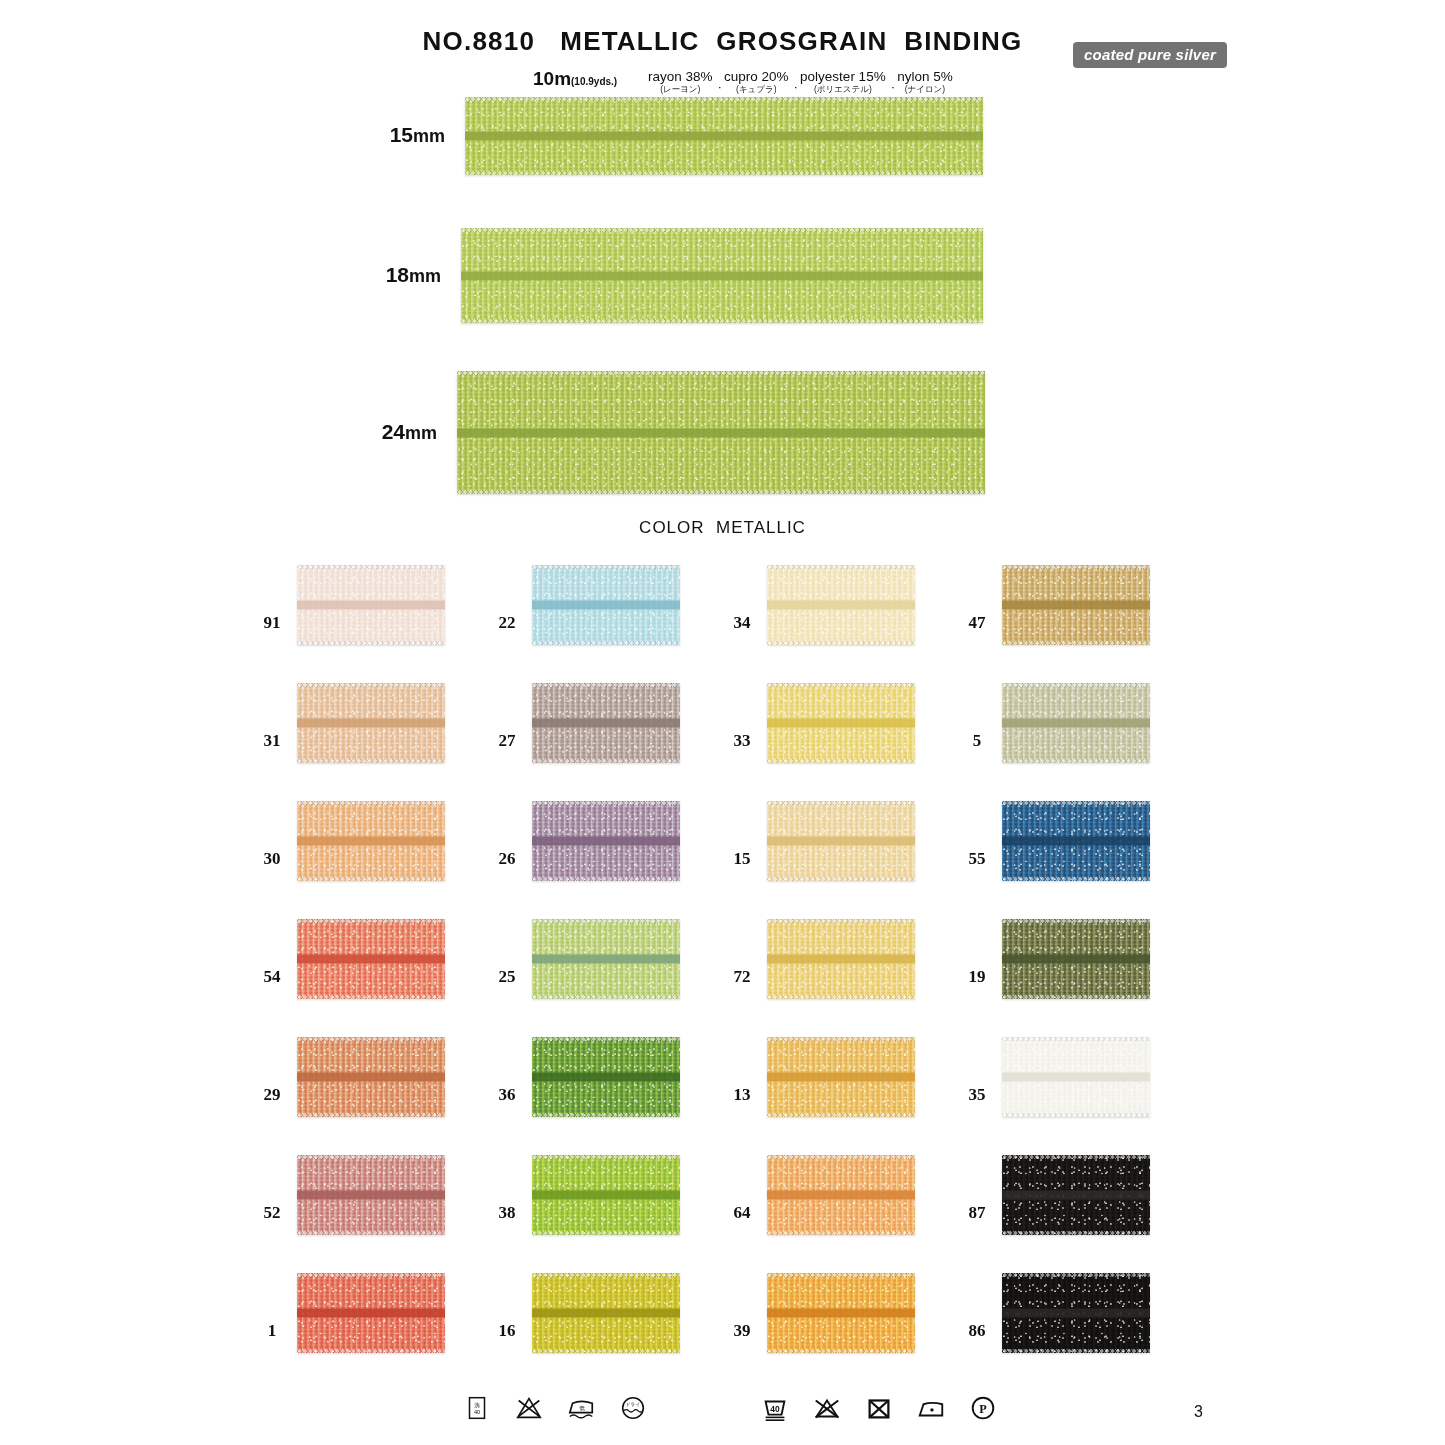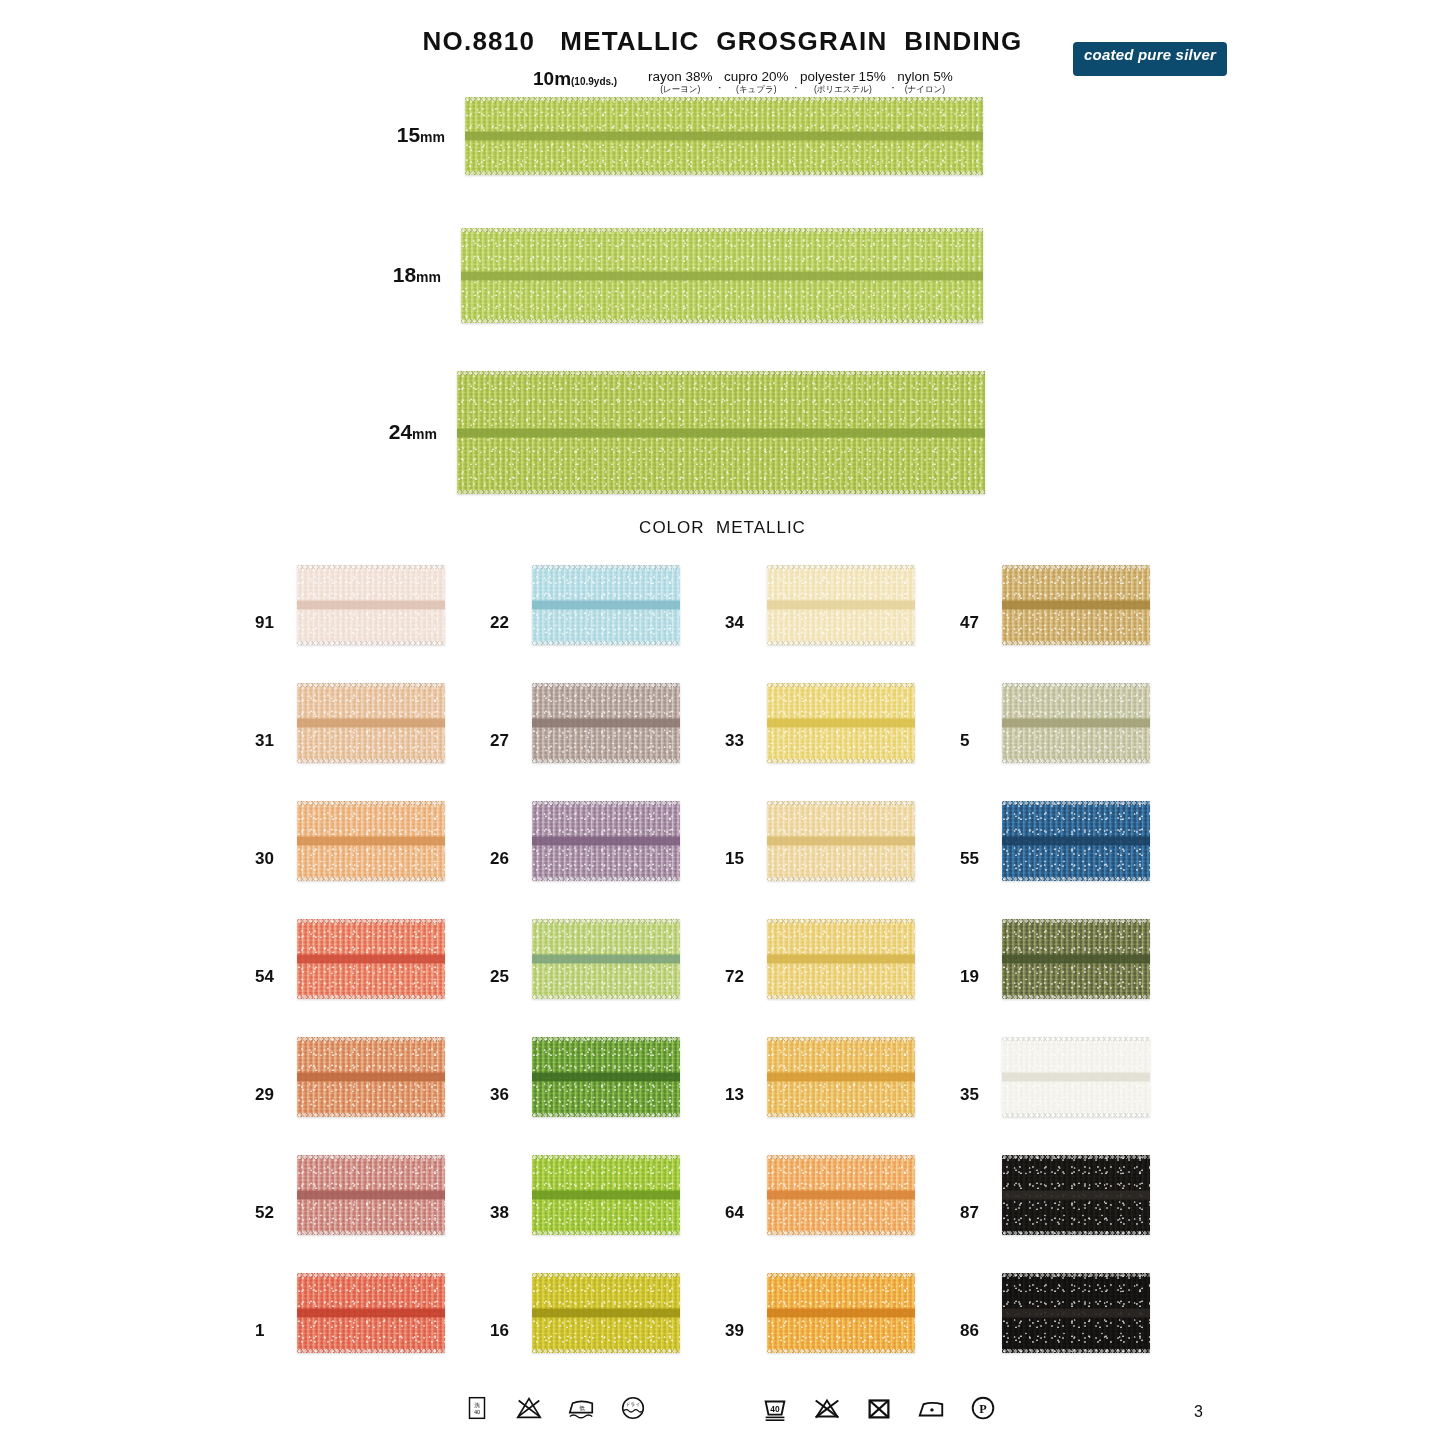--- a/index.html
+++ b/index.html
@@ -22,26 +22,26 @@
     left: 0; right: 0; top: 26px;
     text-align: center;
     font-size: 26px;
     font-weight: bold;
     letter-spacing: 1.2px;
     white-space: pre;
   }
   #silver-badge {
     position: absolute;
     right: 218px; top: 42px;
-    background: #0c4a6e;
+    background: #737373;
     color: #ffffff;
     font-style: italic;
     font-weight: bold;
     font-size: 15px;
-    padding: 4px 11px 13px 11px;
+    padding: 4px 11px 5px 11px;
     border-radius: 4px;
     letter-spacing: 0.2px;
     white-space: nowrap;
   }
 
   #length-label {
     position: absolute;
     left: 533px; top: 68px;
     font-size: 19px;
     font-weight: bold;
@@ -134,21 +134,21 @@
   
   .width-row { position: absolute; }
   .width-label {
     position:absolute;
     right: 0;
     font-size: 21px;
     font-weight: bold;
     white-space: nowrap;
     text-align: right;
   }
-  .width-label .unit { font-size: 14px; font-weight: bold; }
+  .width-label .unit { font-size: 18px; font-weight: bold; }
   .width-swatch {
     position:absolute;
     box-shadow: 0 1px 2px rgba(0,0,0,0.16);
   }
 
   
   #color-samples-heading {
     position:absolute;
     left:0; right:0; top:518px;
     text-align:center;
@@ -164,23 +164,24 @@
   }
   .swatch-cell {
     position:absolute;
     width: 215px; height: 120px;
   }
   .swatch-num {
     position:absolute;
     left: 0; top: 50%;
     transform: translateY(-50%);
     width: 34px;
-    text-align: left;
+    text-align: center;
     font-size: 17px;
     font-weight: bold;
+    font-family: Liberation Serif, serif;
   }
   .swatch-chip {
     position:absolute;
     left: 42px; top: 2px;
     width: 148px; height: 80px;
     box-shadow: 0 1px 2px rgba(0,0,0,0.14);
   }
 
   
   #care-symbols {

